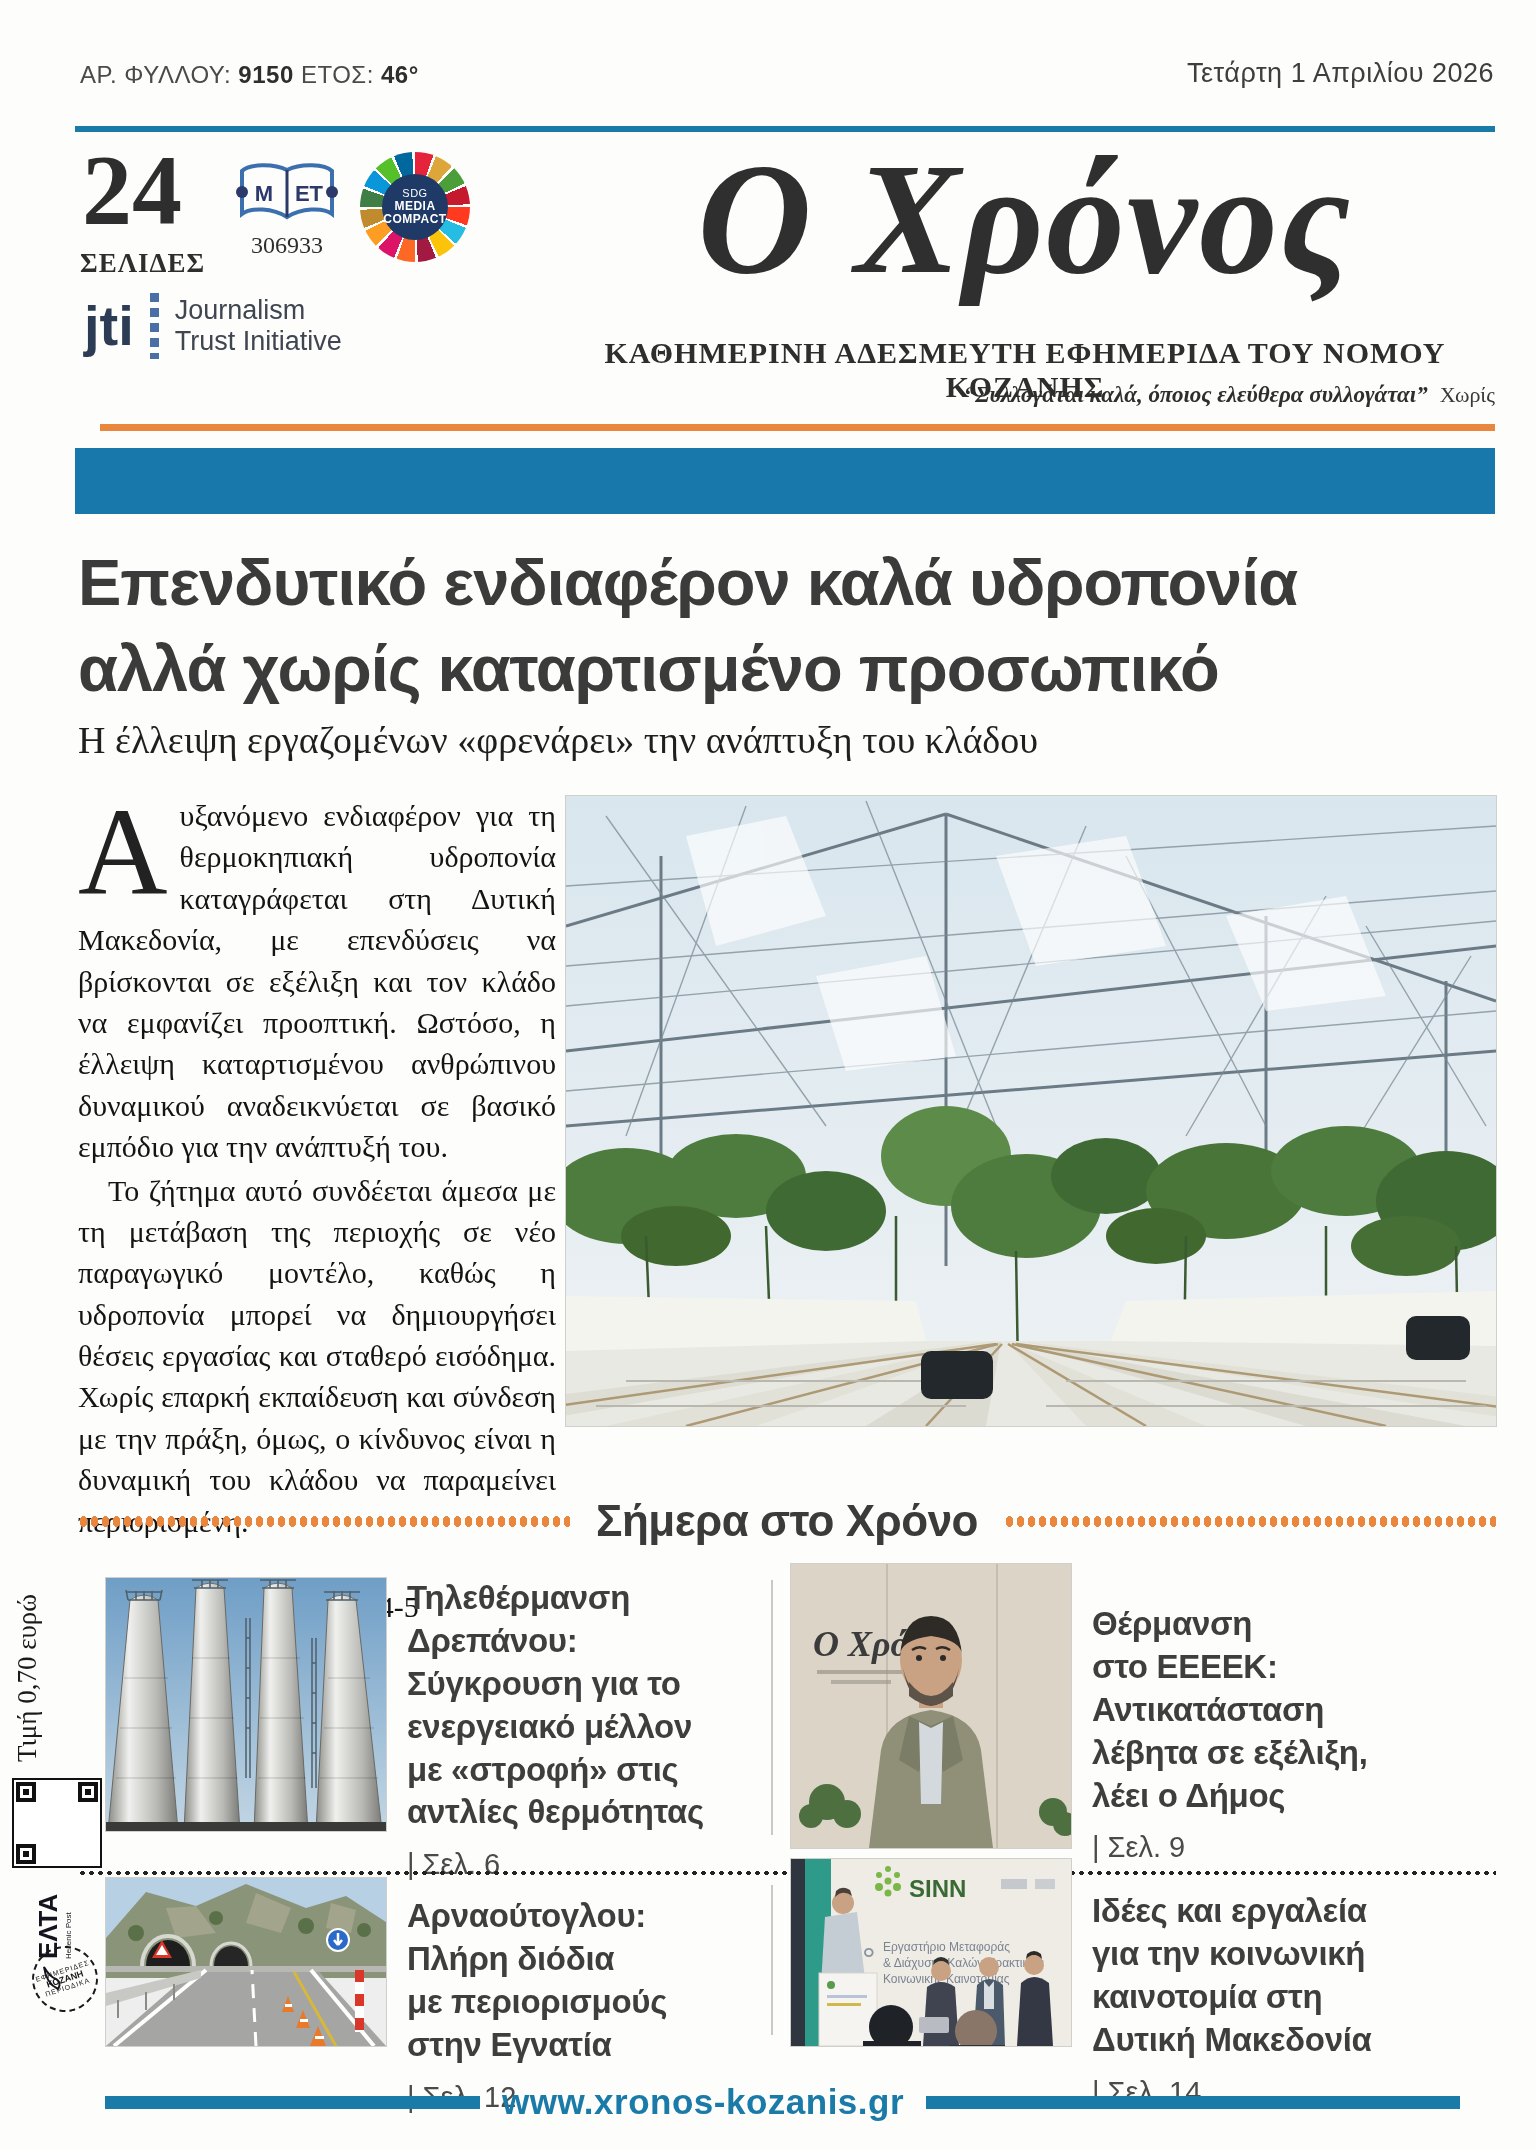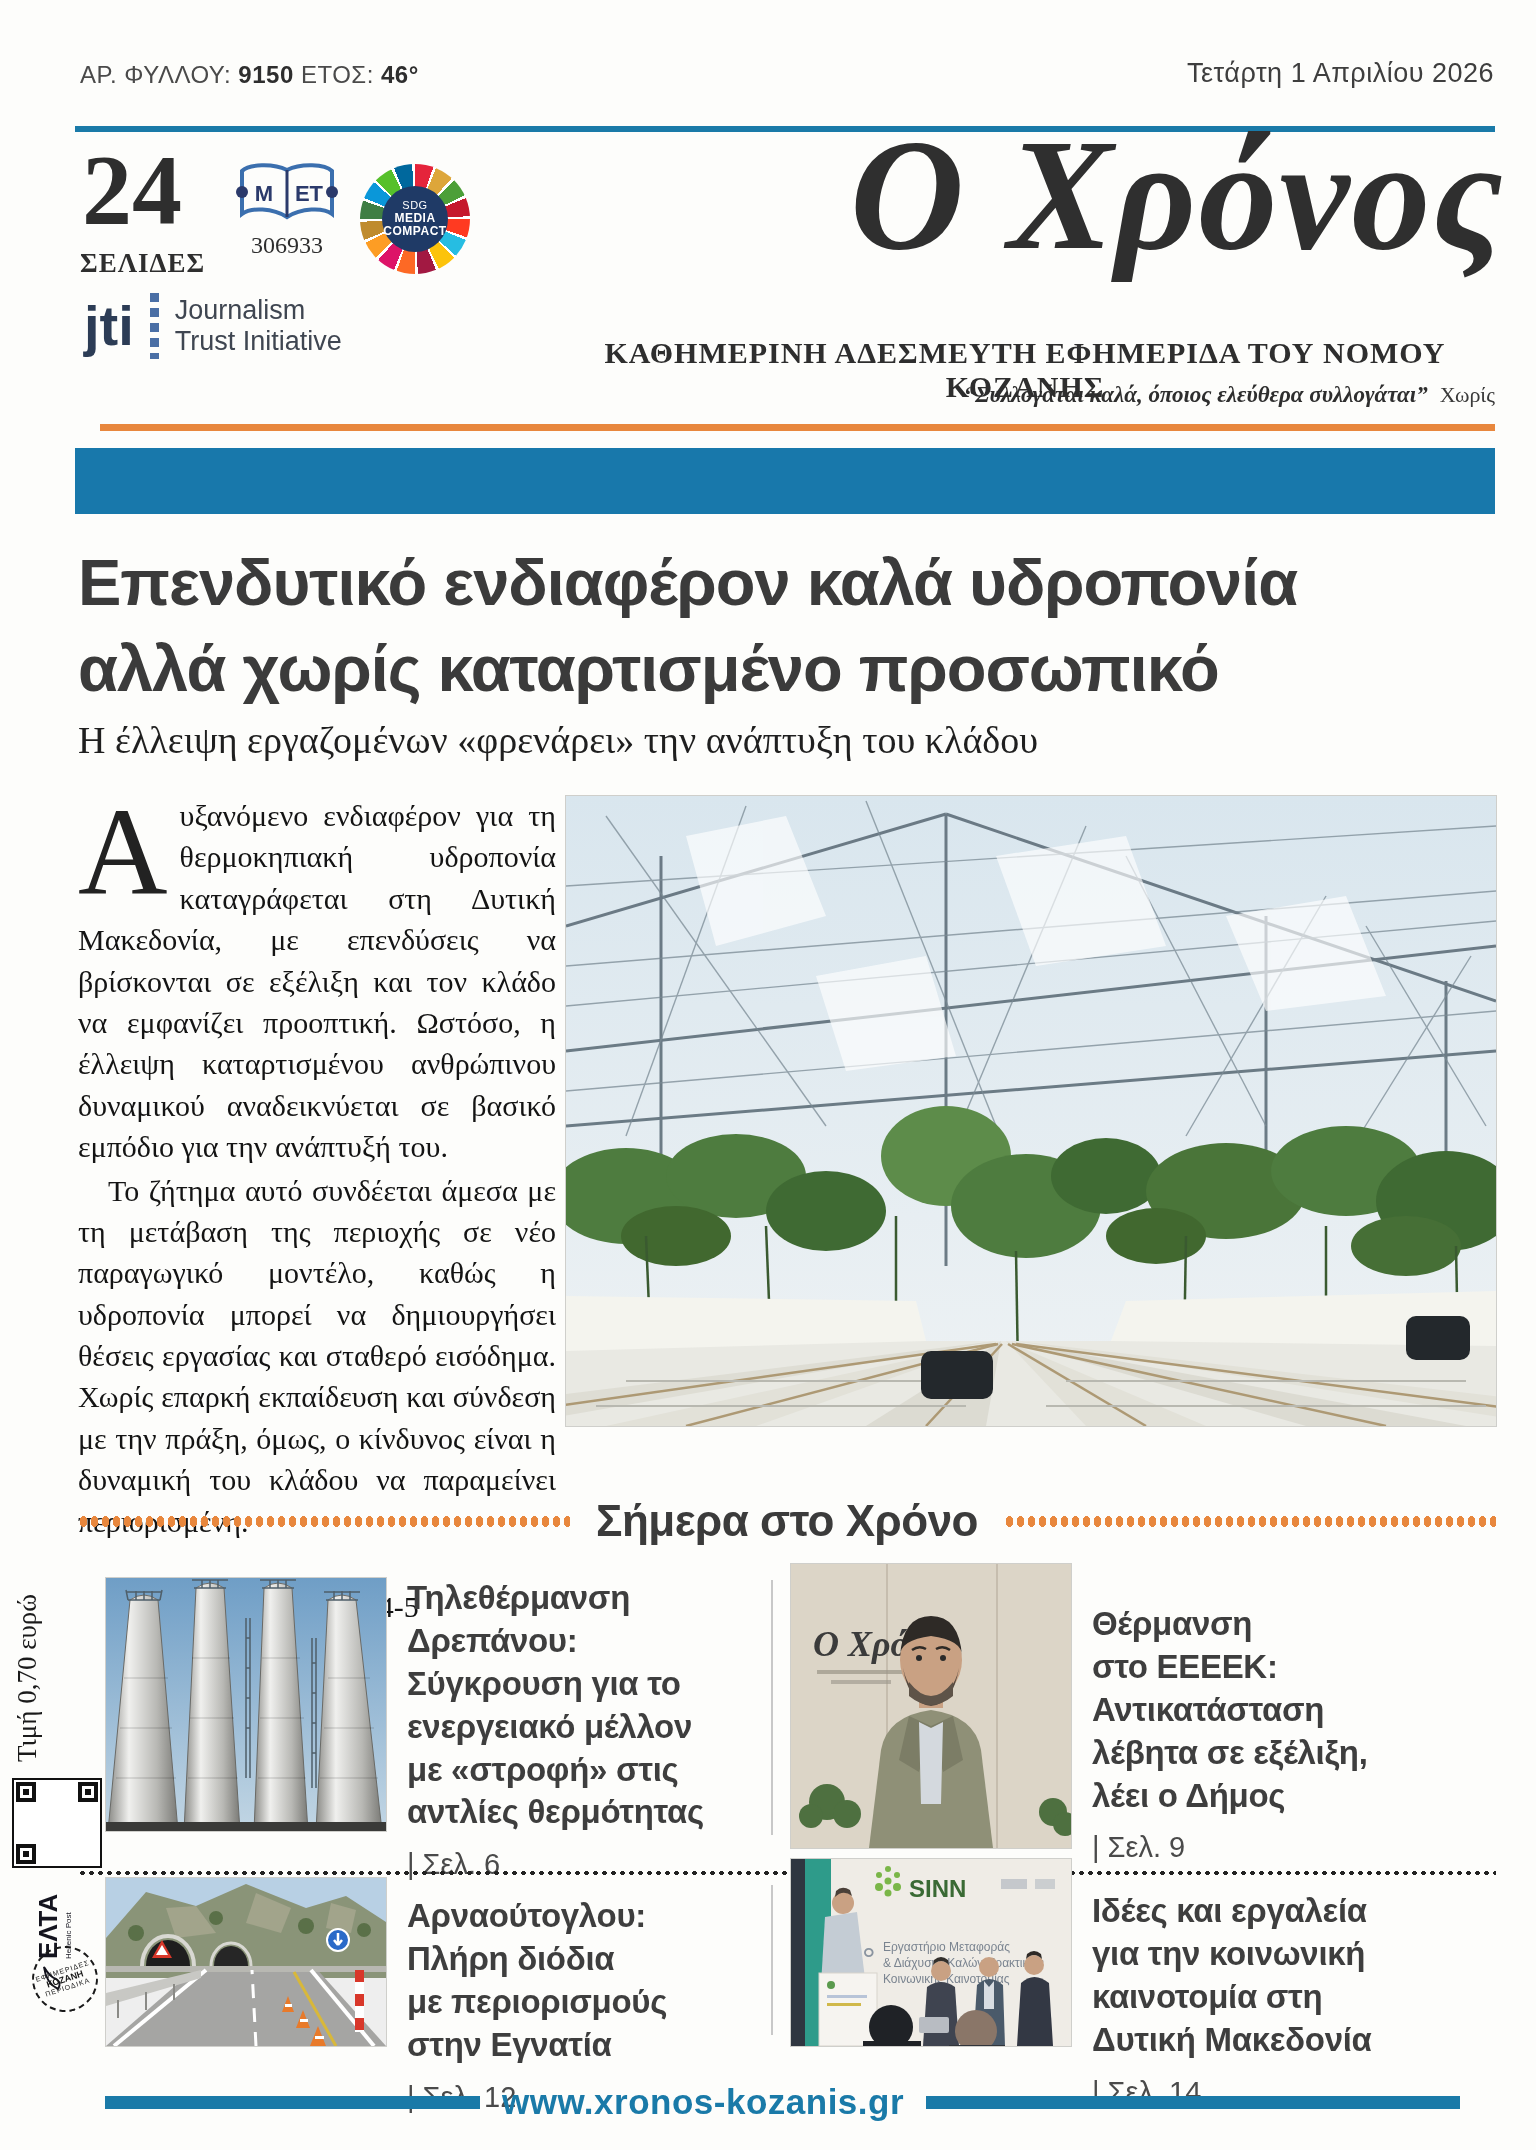--- a/index.html
+++ b/index.html
@@ -12,39 +12,39 @@
               font-family:"Liberation Sans","DejaVu Sans",sans-serif;font-size:24px;color:#4a4a4a;letter-spacing:.5px;}
   .header-row b{color:#2e2e2e;}
   .date{font-size:27px;color:#3e3e3e;}
   .top-rule{top:126px;left:75px;width:1420px;height:6px;background:#1a7aa8;}
 
   
   .pages-num{top:140px;left:82px;font-size:100px;line-height:1;font-weight:bold;color:#2e2e2e;}
   .pages-label{top:248px;left:80px;font-size:27px;font-weight:bold;letter-spacing:1px;color:#2e2e2e;}
   .met{top:160px;left:232px;width:110px;text-align:center;}
   .met-code{font-size:24px;color:#2e2e2e;margin-top:2px;}
-  .sdg-ring{top:164px;left:360px;width:110px;height:110px;border-radius:50%;
+  .sdg-ring{top:152px;left:360px;width:110px;height:110px;border-radius:50%;
     background:conic-gradient(#e5243b 0 19.5deg,#fff 19.5deg 22.5deg,#dda63a 22.5deg 42deg,#fff 42deg 45deg,
     #4c9f38 45deg 64.5deg,#fff 64.5deg 67.5deg,#c5192d 67.5deg 87deg,#fff 87deg 90deg,
     #ff3a21 90deg 109.5deg,#fff 109.5deg 112.5deg,#26bde2 112.5deg 132deg,#fff 132deg 135deg,
     #fcc30b 135deg 154.5deg,#fff 154.5deg 157.5deg,#a21942 157.5deg 177deg,#fff 177deg 180deg,
     #fd6925 180deg 199.5deg,#fff 199.5deg 202.5deg,#dd1367 202.5deg 222deg,#fff 222deg 225deg,
     #fd9d24 225deg 244.5deg,#fff 244.5deg 247.5deg,#bf8b2e 247.5deg 267deg,#fff 267deg 270deg,
     #3f7e44 270deg 289.5deg,#fff 289.5deg 292.5deg,#0a97d9 292.5deg 312deg,#fff 312deg 315deg,
     #56c02b 315deg 334.5deg,#fff 334.5deg 337.5deg,#00689d 337.5deg 357deg,#fff 357deg 360deg);}
   .sdg-inner{position:absolute;inset:22px;border-radius:50%;background:#1f3a66;display:flex;flex-direction:column;
     align-items:center;justify-content:center;color:#fff;font-family:"Liberation Sans",sans-serif;
     font-size:12px;font-weight:bold;line-height:1.15;letter-spacing:.5px;}
   .sdg-inner span:first-child{font-weight:normal;font-size:11px;}
   .jti{top:293px;left:84px;display:flex;align-items:center;gap:16px;}
   .jti-word{font-family:"Liberation Sans",sans-serif;font-weight:bold;font-size:56px;color:#2c3c55;line-height:.8;}
   .jti-dots{width:9px;height:66px;background:repeating-linear-gradient(#4a6fa5 0 9px,transparent 9px 15px);}
   .jti-text{font-family:"Liberation Sans",sans-serif;font-size:27px;color:#3f4651;line-height:1.15;white-space:pre-line;}
 
-  .paper-title{top:112px;left:545px;width:960px;text-align:right;font-size:158px;line-height:1.05;
+  .paper-title{top:136px;left:545px;width:960px;text-align:center;font-size:158px;line-height:1.05;
     font-weight:bold;font-style:italic;color:#2f2f2f;letter-spacing:2px;}
   .paper-subtitle{top:336px;left:545px;width:960px;text-align:center;font-size:30px;font-weight:bold;
     color:#2e2e2e;letter-spacing:1px;}
   .paper-motto{top:382px;left:545px;width:950px;text-align:right;font-size:23px;font-weight:bold;font-style:italic;color:#2e2e2e;}
   .paper-motto .author{font-style:normal;font-weight:normal;font-size:22px;margin-left:12px;color:#3a3a3a;}
 
   .orange-rule{top:424px;left:100px;width:1395px;height:7px;background:#e8873d;}
   .blue-band{top:448px;left:75px;width:1420px;height:66px;background:#1878ab;}
 
   

